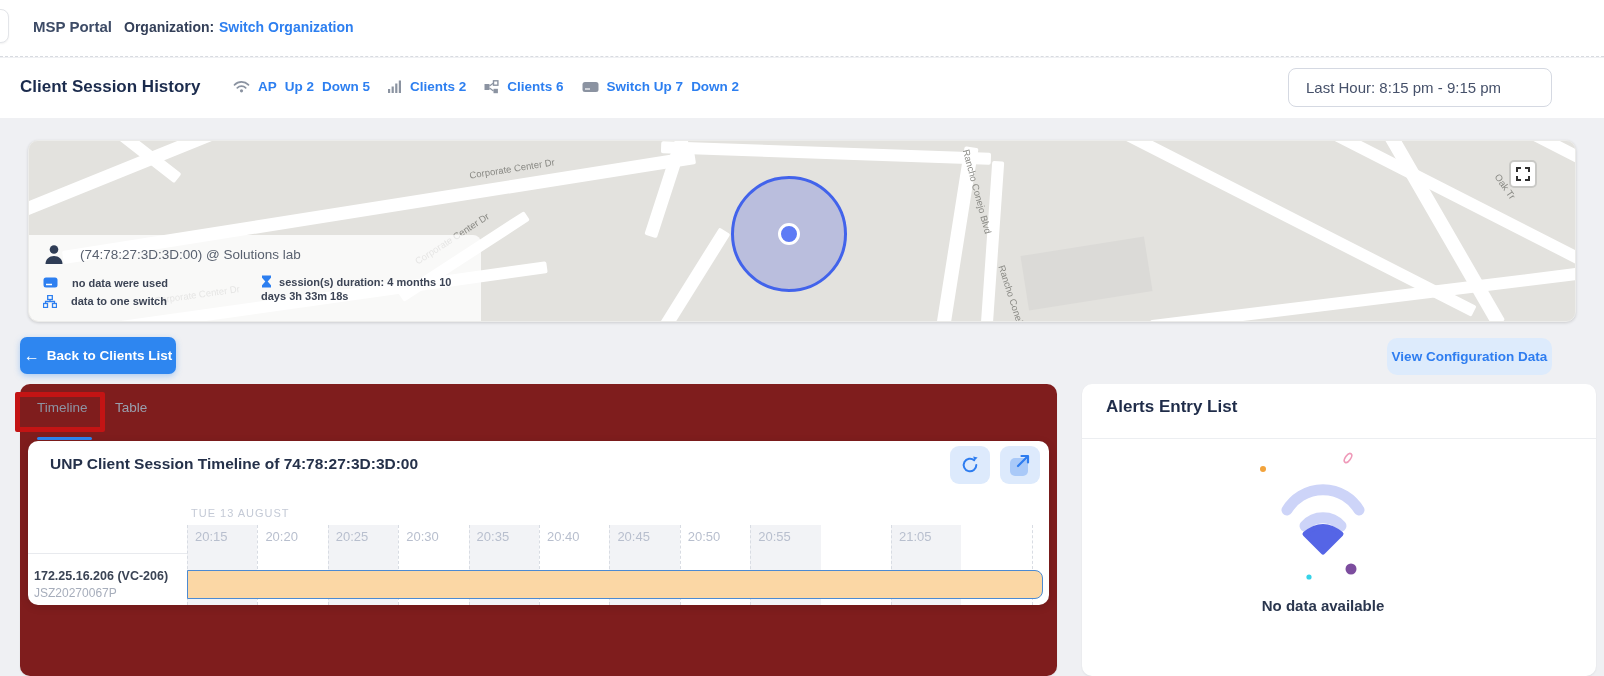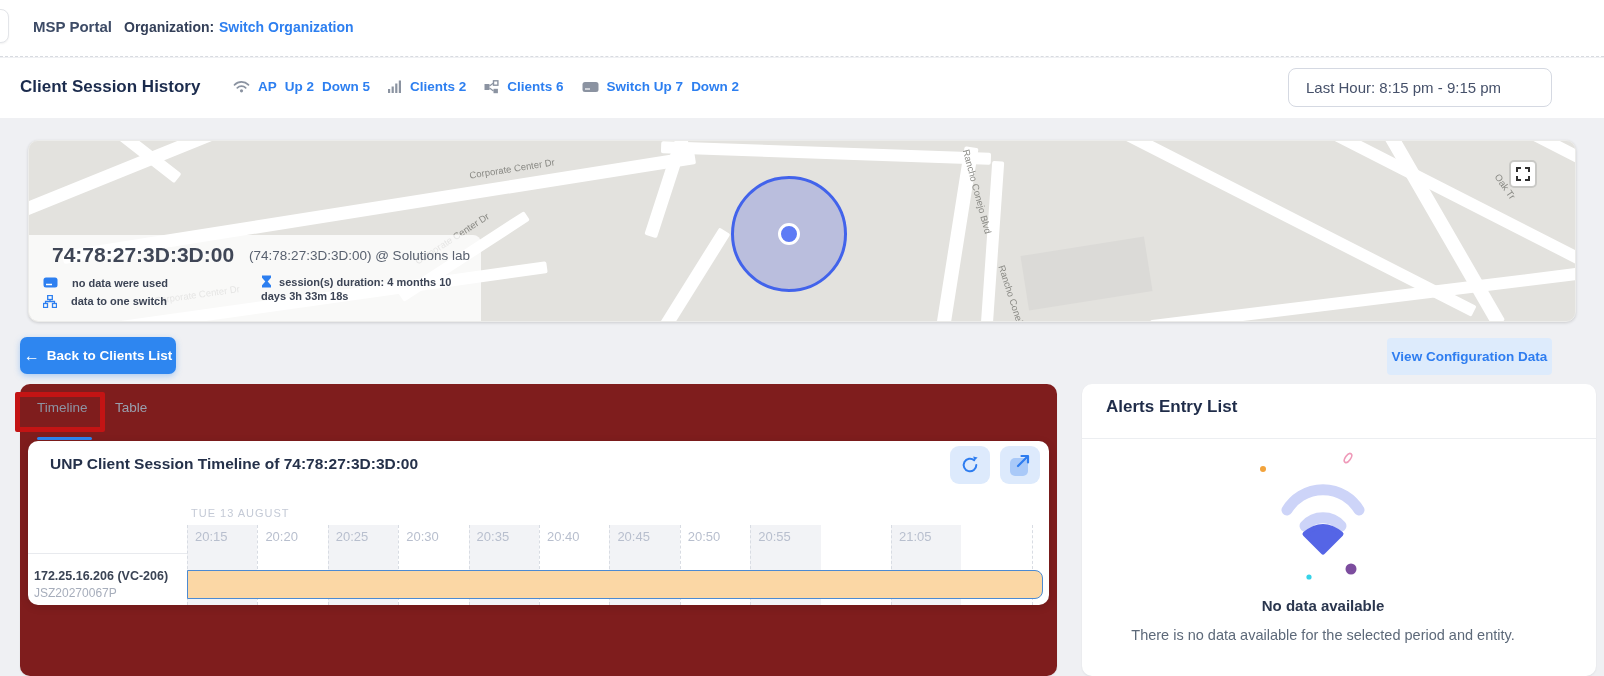--- a/index.html
+++ b/index.html
@@ -34,21 +34,21 @@
   .dev-row { display:flex; align-items:center; gap:9px; white-space:nowrap; }
   .dev-title { font-size:21px; font-weight:600; color:#3f4656; }
   .dev-sub { font-size:13.5px; color:#59616f; margin-left:6px; }
   .ov-info { position:absolute; left:14px; top:40px; width:430px; font-size:11px; font-weight:700; color:#3c4455; }
   .ov-left-item { position:absolute; display:flex; align-items:flex-start; gap:14px; }
   .ov-duration { position:absolute; left:218px; top:0; width:212px; line-height:14px; }
   .ov-duration svg { vertical-align:-2px; margin-right:4px; }
 
   
   .back-btn { position:absolute; left:20px; top:337px; width:156px; height:37px; background:#2e86f0; border:none; border-radius:7px; color:#fff; font-weight:700; font-size:13.5px; font-family:"Liberation Sans",sans-serif; cursor:pointer; box-shadow:0 2px 6px rgba(46,134,240,.35); display:flex; align-items:center; justify-content:center; gap:7px; }
-  .view-config-btn { position:absolute; left:1387px; top:338px; width:165px; height:37px; background:#ddebfc; border:none; border-radius:4px; color:#2e7df0; font-weight:700; font-size:13.5px; font-family:"Liberation Sans",sans-serif; cursor:pointer; }
+  .view-config-btn { position:absolute; left:1387px; top:338px; width:165px; height:37px; background:#ddebfc; border:none; border-radius:10px; color:#2e7df0; font-weight:700; font-size:13.5px; font-family:"Liberation Sans",sans-serif; cursor:pointer; }
 
   
   .left-panel { position:absolute; left:20px; top:384px; width:1037px; height:292px; background:#7f1d1d; border-radius:10px; box-shadow:0 1px 2px rgba(16,24,40,.07); }
   .tab { position:absolute; top:16px; font-size:13.5px; cursor:pointer; }
   .tab-timeline { left:17px; color:#8d94a3; }
   .tab-table { left:95px; color:#99a0ae; }
   .tab-underline { position:absolute; left:17px; top:53px; width:55px; height:3px; background:#2e86f0; border-radius:2px; }
   .red-annotation { position:absolute; left:15px; top:392px; width:90px; height:40px; border:5px solid #c31414; border-radius:2px; z-index:50; pointer-events:none; }
 
   
@@ -178,21 +178,20 @@
           <path d="M5 13 H1 V9"></path>
         </svg>
     </button>
 
     <div class="map-overlay">
       <div class="dev-row">
         <svg width="22" height="22" viewBox="0 0 22 22">
             <circle cx="11" cy="6.5" r="4.3" fill="#2f3d56"></circle>
             <path d="M2.5 21 c0-5 3.8-8 8.5-8 s8.5 3 8.5 8 z" fill="#2f3d56"></path>
           </svg>
-        <span class="dev-title">74:78:27:3D:3D:00</span>
         <span class="dev-sub">(74:78:27:3D:3D:00) @ Solutions lab</span>
       </div>
       <div class="ov-info">
         <span class="ov-left-item" style="left:0;top:2px">
           <svg width="15" height="11" viewBox="0 0 15 11">
               <rect x="0.5" y="0.5" width="14" height="10" rx="2.5" fill="#2d7ff0"></rect>
               <line x1="3" y1="7.5" x2="9" y2="7.5" stroke="#fff" stroke-width="1.4"></line>
             </svg>
           <span>no data were used</span>
         </span>
@@ -274,16 +273,15 @@
       <circle cx="10" cy="27" r="3" fill="#f2a33c"></circle>
       <ellipse cx="95" cy="16" rx="2.6" ry="5.2" fill="none" stroke="#ef9ab9" stroke-width="1.6" transform="rotate(35 95 16)"></ellipse>
       <path d="M34 68 A42 42 0 0 1 106 68" fill="none" stroke="#cdd4f8" stroke-width="11" stroke-linecap="round"></path>
       <path d="M52 84 A24 24 0 0 1 88 84" fill="none" stroke="#cdd4f8" stroke-width="11" stroke-linecap="round"></path>
       <path d="M70 110 L52 92 Q70 77 88 92 Z" fill="#5565e6" stroke="#5565e6" stroke-width="5" stroke-linejoin="round"></path>
       <circle cx="98" cy="127" r="5.5" fill="#7c4d9e"></circle>
       <circle cx="56" cy="135" r="2.6" fill="#35d3e8"></circle>
     </svg>
 
     <div class="empty-title">No data available</div>
-    <div class="empty-msg">There is no data available for the selected period and entity.</div>
   </div>
 
 </div>
 
 </body></html>

